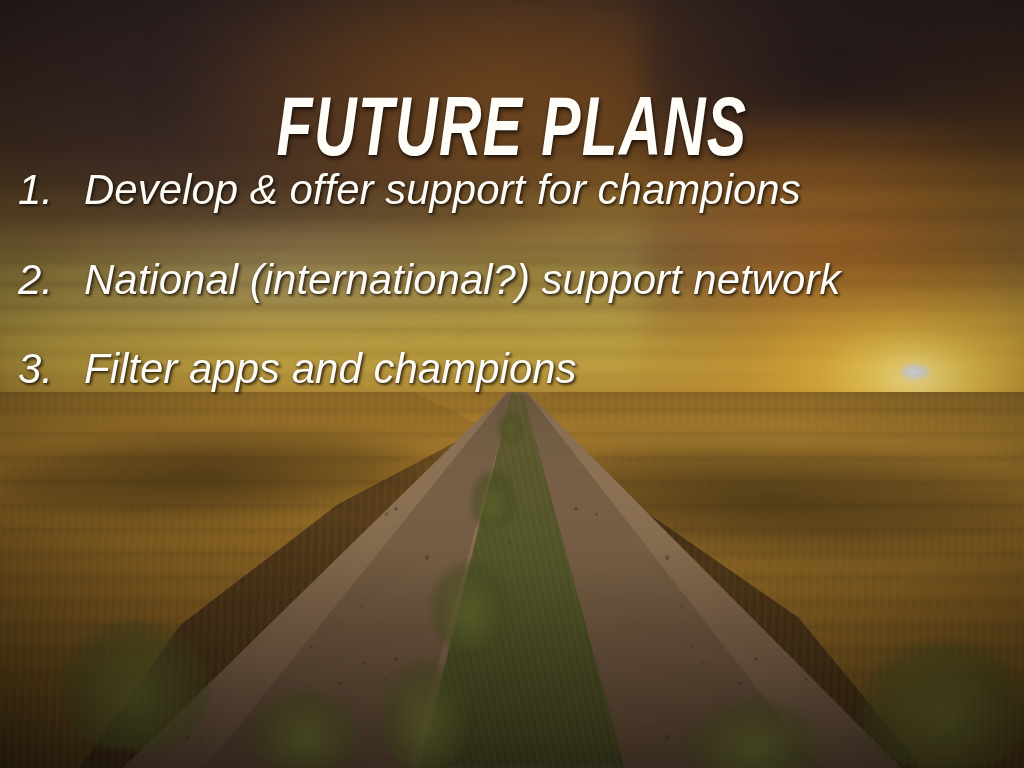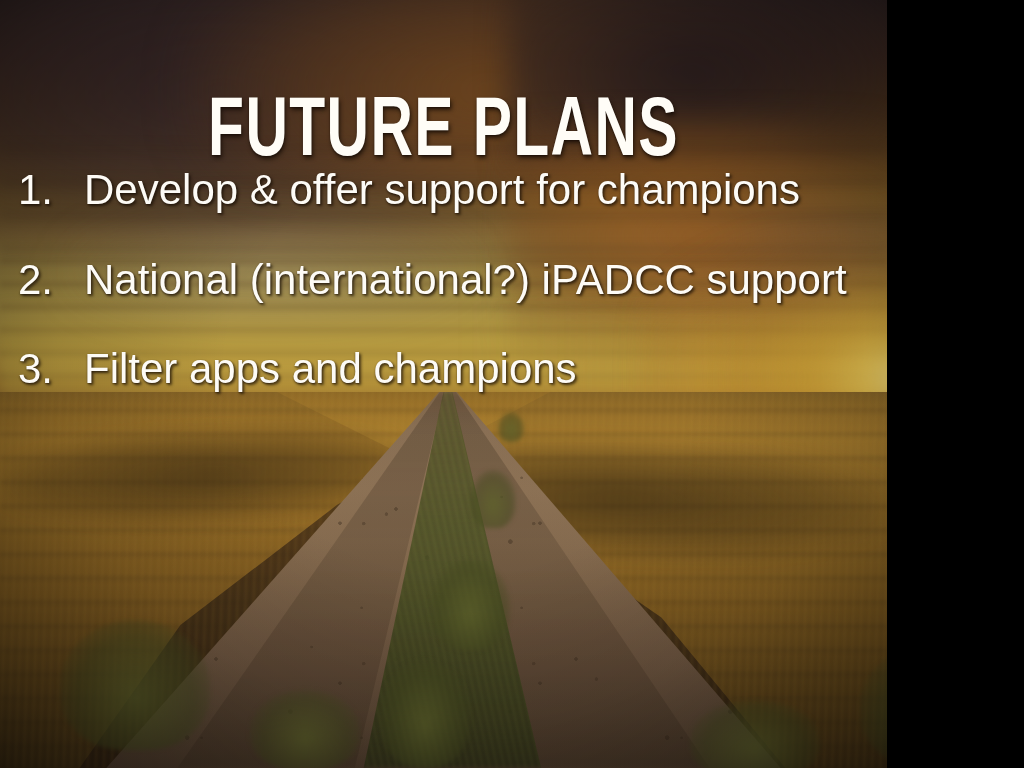--- a/index.html
+++ b/index.html
@@ -7,24 +7,25 @@
     margin: 0;
     padding: 0;
     background: #000;
   }
   body {
     font-family: "Liberation Sans", sans-serif;
   }
 
   #slide {
     position: relative;
-    width: 887px;
+    width: 1024px;
     height: 768px;
     overflow: hidden;
     background: #701a75;
+    font-style: italic;
   }
 
   
   .photo {
     position: absolute;
     inset: 0;
     overflow: hidden;
   }
 
   
@@ -505,21 +506,21 @@
 
     <h1 class="slide-title">FUTURE PLANS</h1>
 
     <ol class="bullet-list">
       <li class="bullet-item">
         <span class="bullet-num">1.</span>
         <span class="bullet-text">Develop &amp; offer support for champions</span>
       </li>
       <li class="bullet-item">
         <span class="bullet-num">2.</span>
-        <span class="bullet-text">National (international?) iPADCC support</span>
+        <span class="bullet-text">National (international?) support network</span>
       </li>
       <li class="bullet-item">
         <span class="bullet-num">3.</span>
         <span class="bullet-text">Filter apps and champions</span>
       </li>
     </ol>
 
   </div>
 </div>
 

